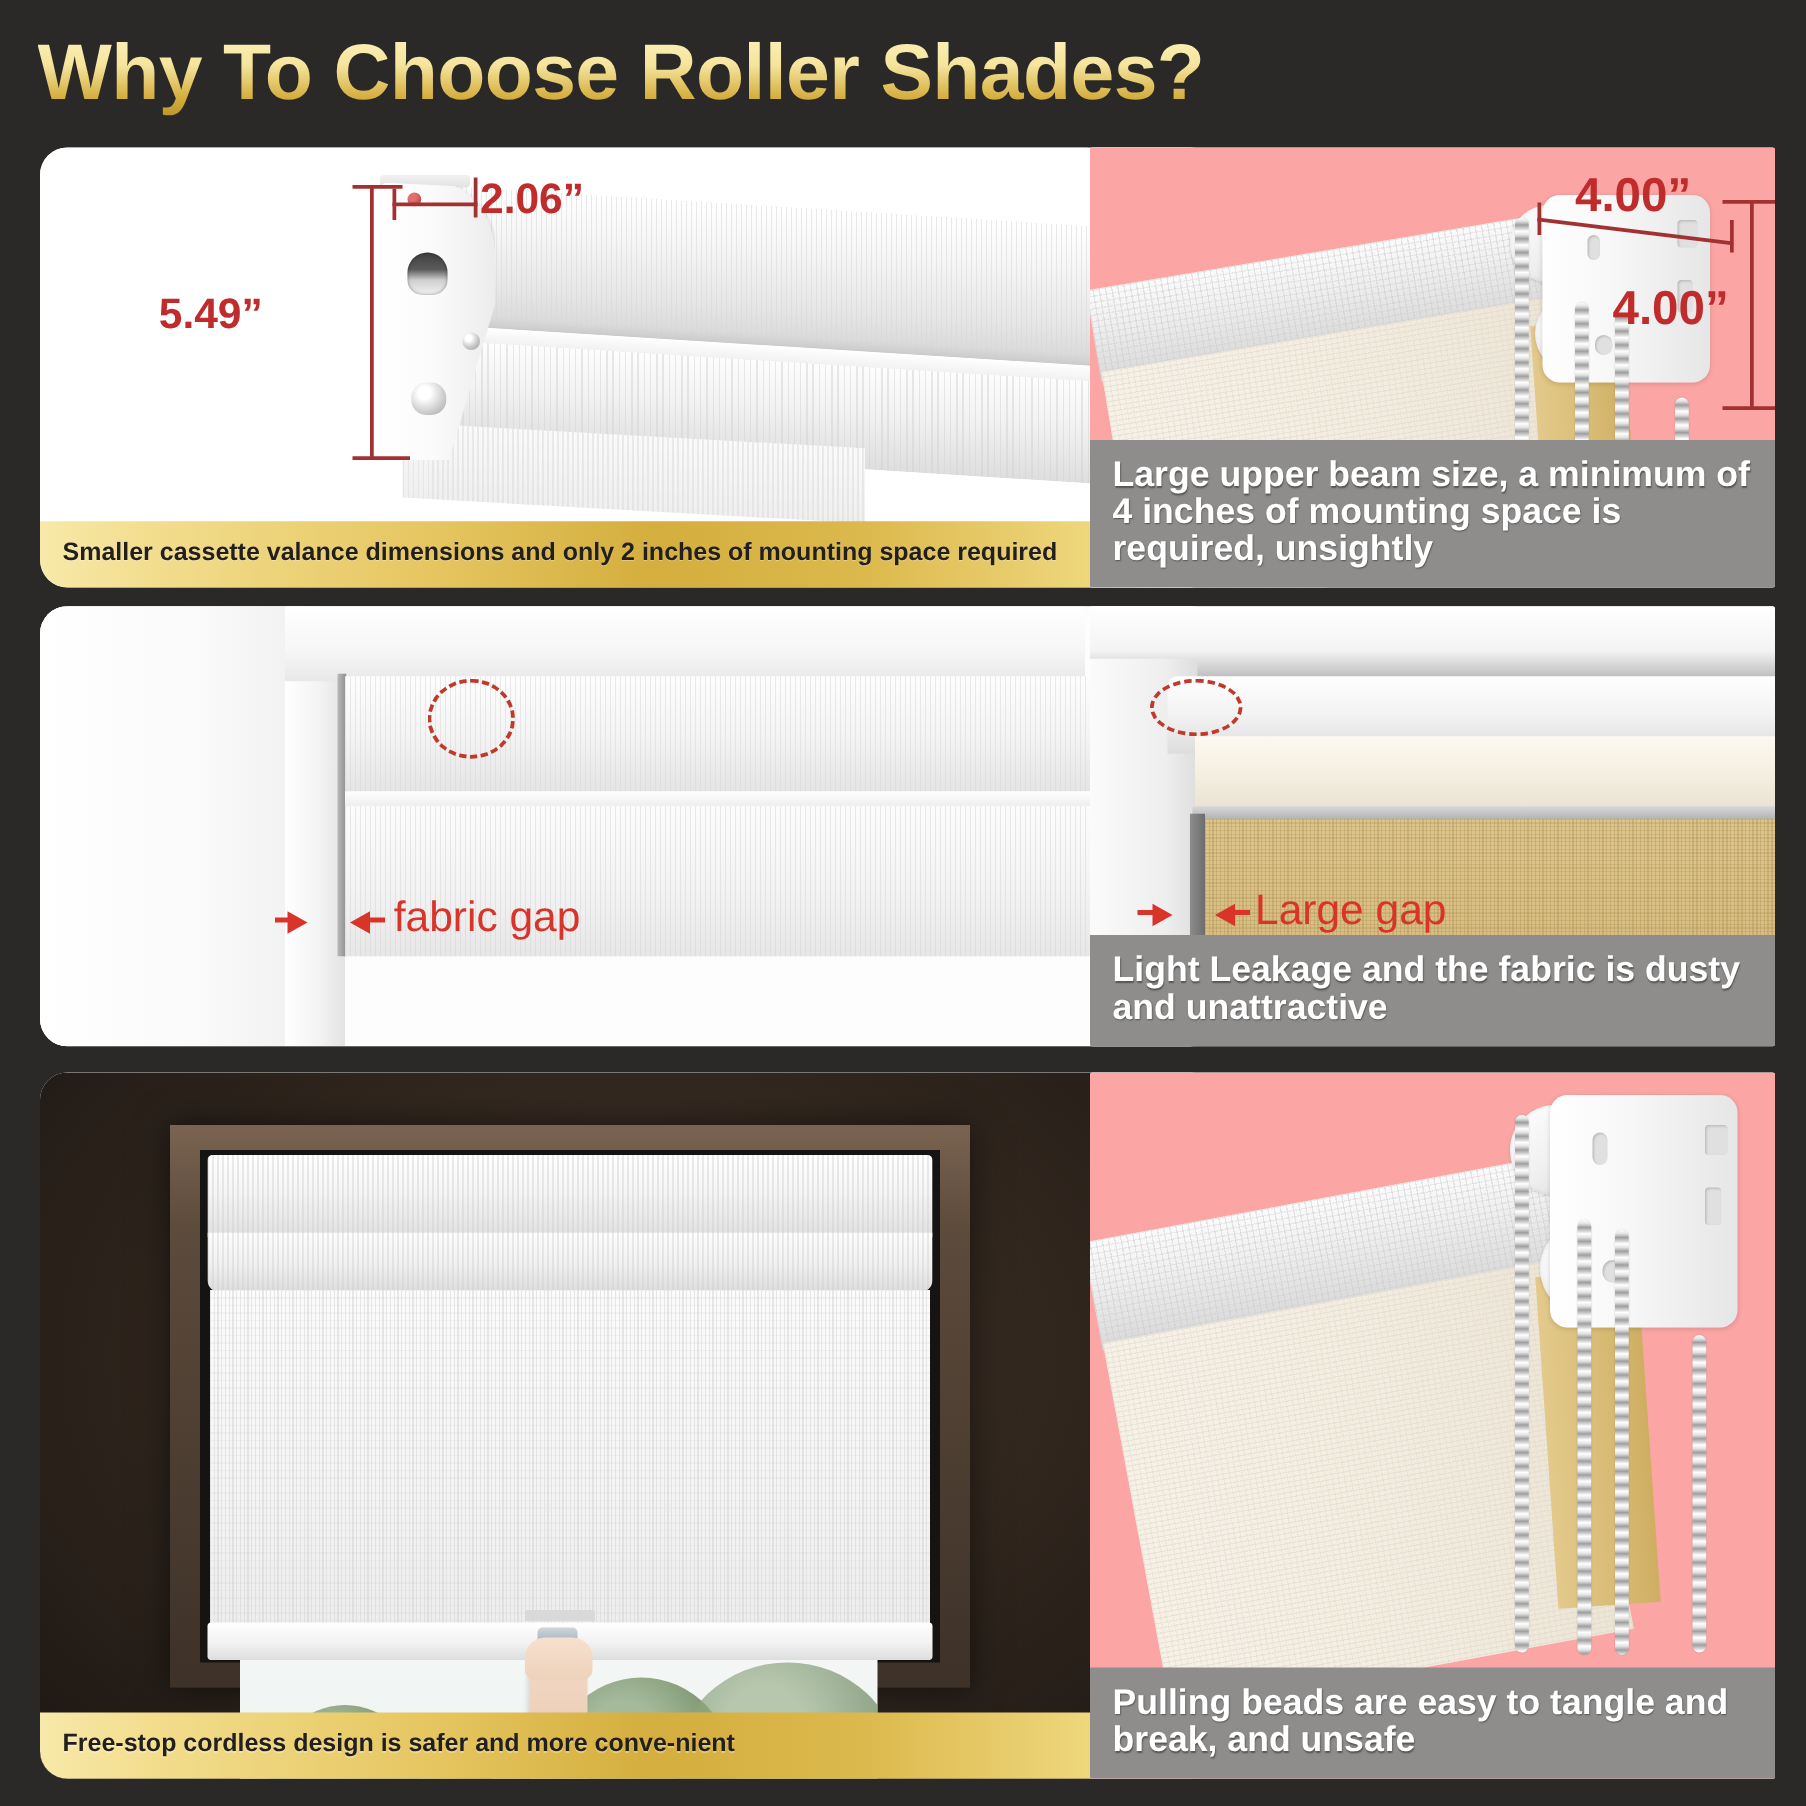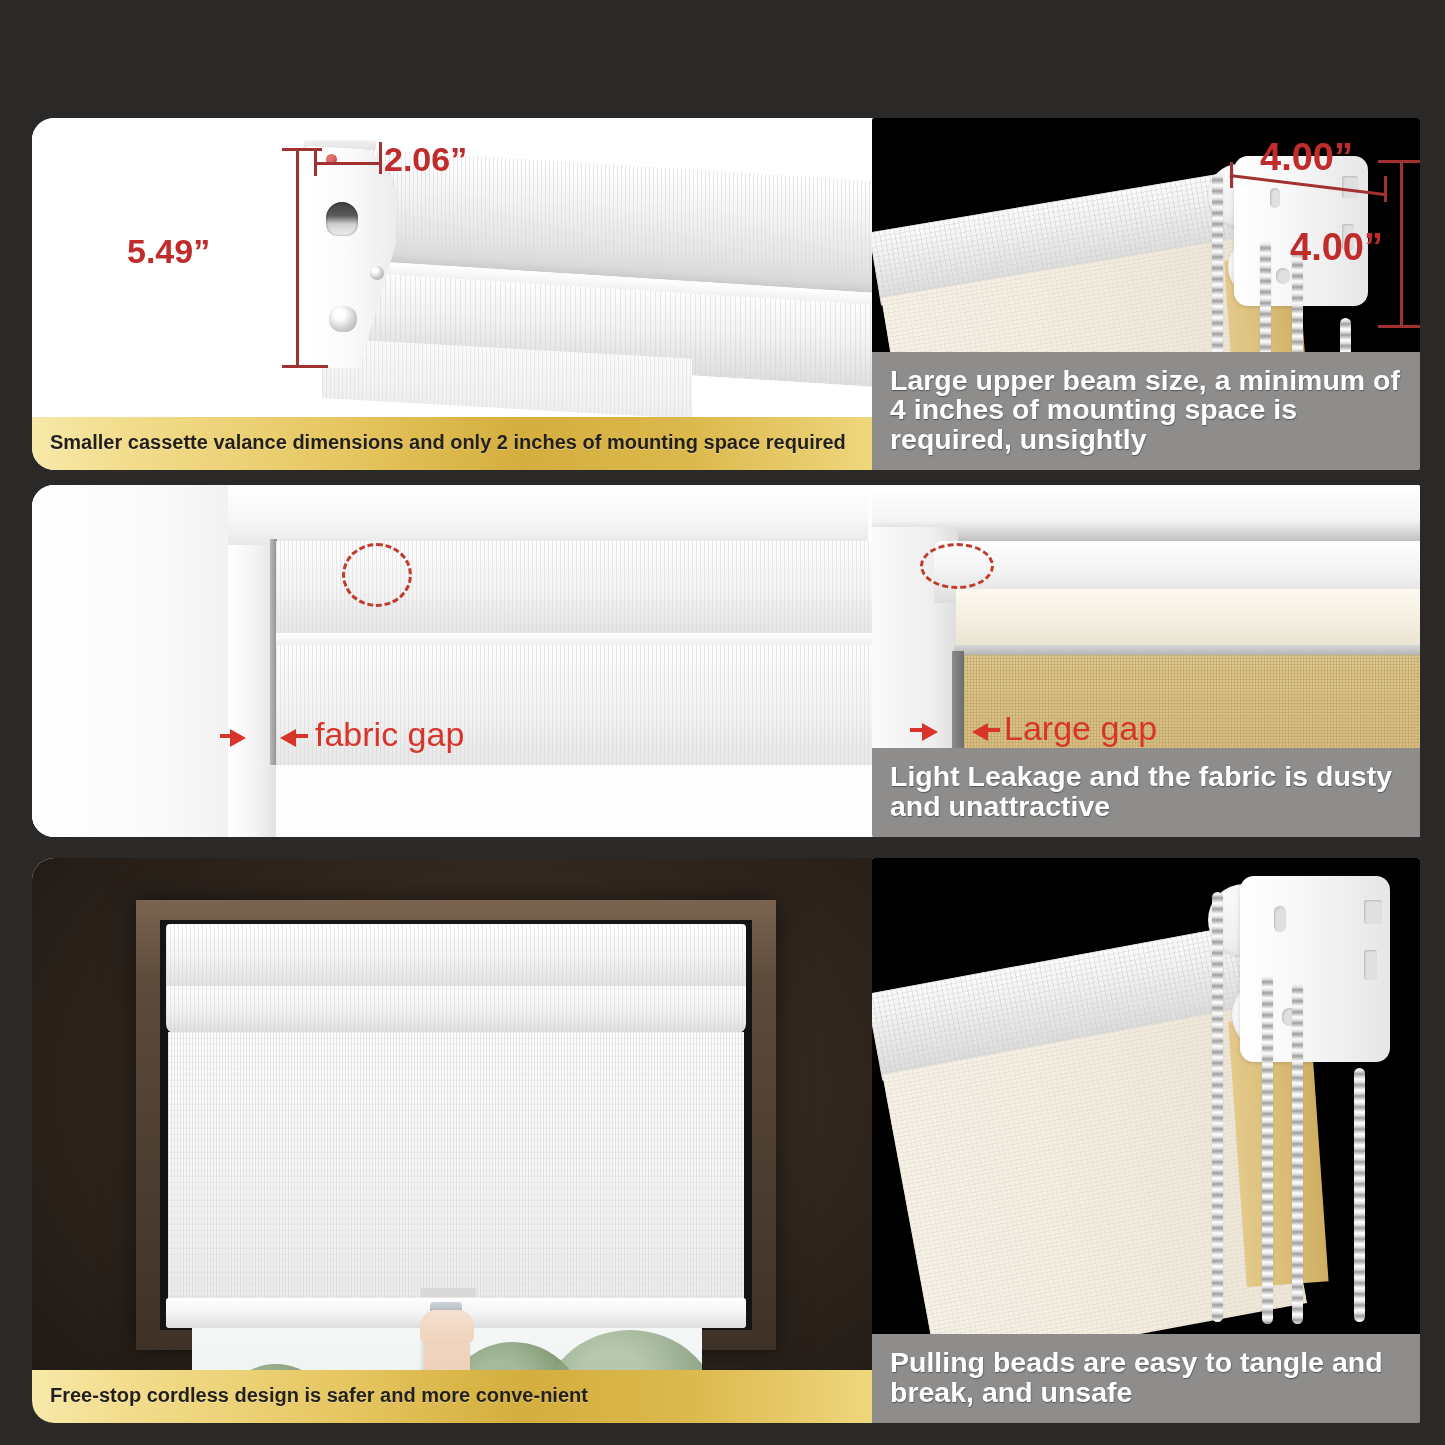--- a/index.html
+++ b/index.html
@@ -176,21 +176,21 @@
   .dimline { position: absolute; background: #a23232; }
   .dimtext {
     position: absolute;
     color: #c02b2b;
     font-weight: bold;
     font-family: "Liberation Sans", sans-serif;
     white-space: nowrap;
   }
 
   
-  .rs-stage { position: absolute; left:0; top:0; width:100%; height:100%; background:#000000; overflow:hidden; }
+  .rs-stage { position: absolute; left:0; top:0; width:100%; height:100%; background:#fca5a5; overflow:hidden; }
   .rs-tube {
     position: absolute;
     background:
       repeating-linear-gradient(to right, rgba(200,200,200,.42) 0 1px, rgba(255,255,255,0) 1px 5px),
       repeating-linear-gradient(to bottom, rgba(205,205,205,.35) 0 1px, rgba(255,255,255,0) 1px 5px),
       linear-gradient(to bottom,#fbfbfb 0%,#efefef 40%,#d9d9d9 100%);
     transform-origin: right bottom;
   }
   .rs-fabric {
     position: absolute;
@@ -380,20 +380,21 @@
   .r-tag {
     position:absolute; left:388px; top:430px; width:56px; height:9px;
     background: #d9d9d9; border-radius: 2px;
   }
 </style>
 </head>
 <body>
 
 <div class="infographic">
 
+  <div class="title">Why To Choose Roller Shades?</div>
 
   <div class="grid">
 
     <div class="panel left row1">
       <div class="p1-stage">
         <div class="val-body"></div>
         <div class="val-lip"></div>
         <div class="val-roll"></div>
         <div class="val-fabric"></div>
         <div class="val-cap2"></div>

